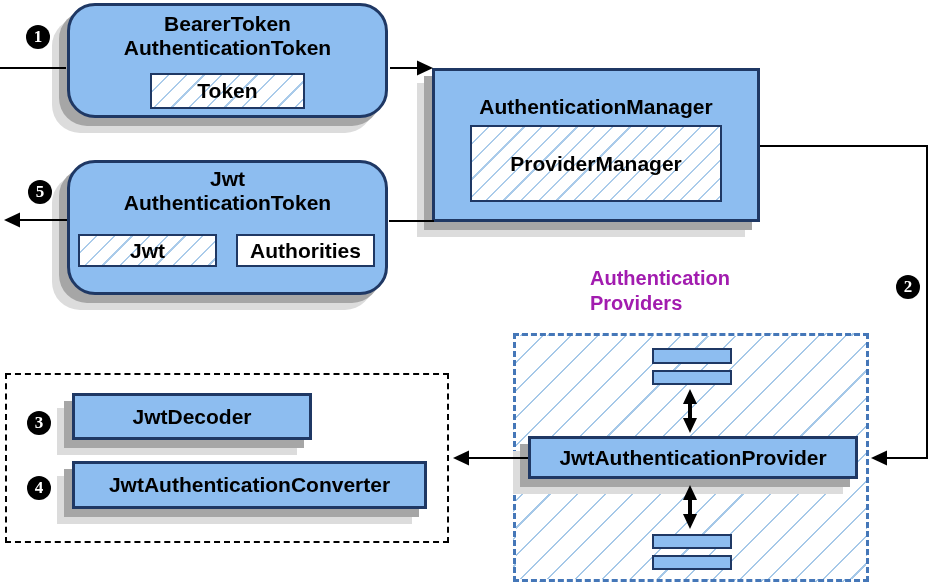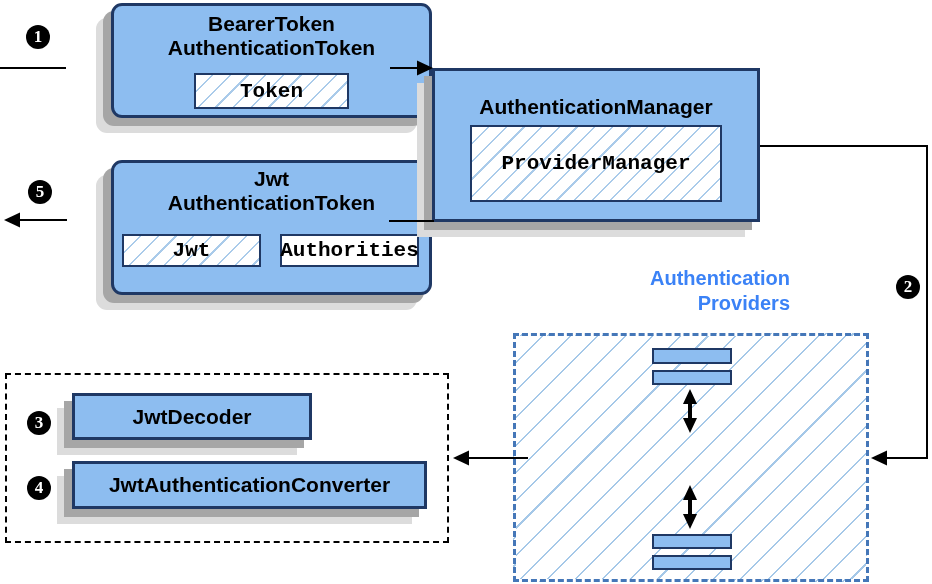--- a/index.html
+++ b/index.html
@@ -5,47 +5,47 @@
   html,body{margin:0;padding:0;background:#fff;}
   .canvas{
     position:relative;width:932px;height:584px;background:#ffffff;
     font-family:"Liberation Sans",sans-serif;overflow:hidden;
   }
   .node{
     position:absolute;background:#8dbdf0;border:3px solid #1f3864;box-sizing:border-box;
     box-shadow:-8px 8px 0 0 #a6a6a6,-15px 15px 0 0 #dcdcdc;
     color:#000;font-weight:700;font-size:21px;text-align:center;
   }
-  .rounded{border-radius:11px;margin-left:44px;}
+  .rounded{border-radius:28px;}
   .titleline{line-height:24px;}
   .field{
     position:absolute;background-color:#fff;border:2px solid #1f3864;box-sizing:border-box;
     display:flex;align-items:center;justify-content:center;
-    font-weight:700;font-size:21px;color:#000;font-family:Liberation Mono, monospace;
+    font-weight:700;font-size:21px;color:#000;
   }
   .hatch{
     background-image:repeating-linear-gradient(135deg,rgba(255,255,255,0) 0 11px,#aacbea 11px 12.5px);
   }
   .flexcenter{display:flex;align-items:center;justify-content:center;}
   .dashedblue{
     position:absolute;border:3px dashed #4577b8;box-sizing:border-box;
     background-color:#fff;
     background-image:repeating-linear-gradient(135deg,rgba(255,255,255,0) 0 18px,#a5c8e8 18px 19.5px);
   }
   .dashedblack{
     position:absolute;border:2px dashed #000;box-sizing:border-box;background:transparent;
   }
   .bar{position:absolute;background:#8dbdf0;border:2px solid #1f3864;box-sizing:border-box;}
   .badge{
     position:absolute;width:24px;height:24px;background:#000;border-radius:50%;
     color:#fff;font-family:"Liberation Serif",serif;font-weight:700;font-size:17px;
     line-height:24px;text-align:center;z-index:12;
   }
   .grouplabel{
-    position:absolute;color:#3b82f6;font-weight:700;font-size:20px;line-height:25px;text-align:right;
+    position:absolute;color:#a21caf;font-weight:700;font-size:20px;line-height:25px;text-align:left;
   }
   svg.connectors{position:absolute;left:0;top:0;z-index:10;pointer-events:none;}
   svg.connectors line, svg.connectors path{stroke:#000;stroke-width:2;fill:none;}
   svg.connectors line.thick{stroke-width:4;}
   svg.connectors polygon{fill:#000;stroke:none;}
 </style>
 </head>
 <body>
 
 <div class="canvas">
@@ -114,20 +114,21 @@
     <div>Providers</div>
   </div>
 
   <div class="dashedblue" style="left:513px;top:333px;width:356px;height:249px;"></div>
 
   <div class="bar" style="left:652px;top:348px;width:80px;height:16px;"></div>
   <div class="bar" style="left:652px;top:370px;width:80px;height:15px;"></div>
   <div class="bar" style="left:652px;top:534px;width:80px;height:15px;"></div>
   <div class="bar" style="left:652px;top:555px;width:80px;height:15px;"></div>
 
+  <div class="node flexcenter" style="left:528px;top:436px;width:330px;height:43px;">JwtAuthenticationProvider</div>
 
   <div class="dashedblack" style="left:5px;top:373px;width:444px;height:170px;"></div>
 
   <div class="node flexcenter" style="left:72px;top:393px;width:240px;height:47px;">JwtDecoder</div>
 
   <div class="node flexcenter" style="left:72px;top:461px;width:355px;height:48px;">JwtAuthenticationConverter</div>
 
 </div>
 
 </body></html>

